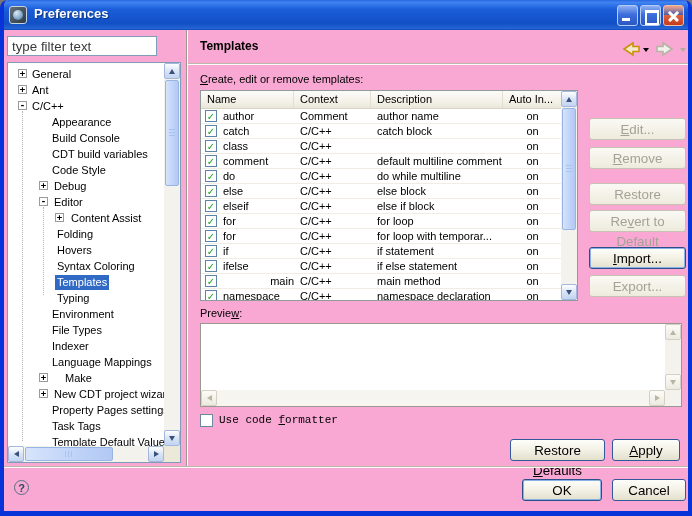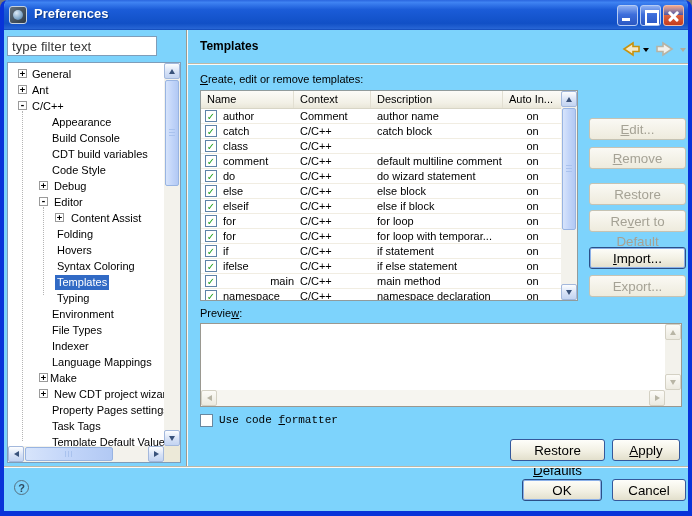--- a/index.html
+++ b/index.html
@@ -1,20 +1,20 @@
 <!DOCTYPE html>
 <html><head>
 <meta charset="utf-8">
 <style>
   html,body{margin:0;padding:0;background:#777;}
   *{box-sizing:border-box;}
   .window{
     position:relative;width:692px;height:516px;overflow:hidden;
     font-family:"Liberation Sans",sans-serif;font-size:11px;color:#000;
-    background:#7dd3fc;
+    background:#f9a8d4;
     border-left:4px solid #0833D9;border-right:4px solid #0833D9;border-bottom:5px solid #0833D9;
     border-radius:8px 8px 0 0;
   }
   
   .titlebar{
     position:absolute;left:-4px;top:0;width:692px;height:30px;
     background:linear-gradient(180deg,#2A66DF 0%,#3F83F2 8%,#1B5CD8 32%,#1150C6 78%,#2765D4 96%,#0B42B0 100%);
     border-radius:8px 8px 0 0;
   }
   .titlebar-icon{position:absolute;left:9px;top:6px;width:18px;height:18px;border-radius:3px;
@@ -189,21 +189,21 @@
           <span class="tree-label" style="left: 42px;">File Types</span>
         </div>
         <div class="tree-item" style="top: 275px; left: 0px;">
           <span class="tree-label" style="left: 42px;">Indexer</span>
         </div>
         <div class="tree-item" style="top: 291px; left: 0px;">
           <span class="tree-label" style="left: 42px;">Language Mappings</span>
         </div>
         <div class="tree-item" style="top: 307px; left: 0px;">
           <span class="expander" style="left: 31px;">+</span>
-          <span class="tree-label" style="left: 40px; text-align: right;">Make</span>
+          <span class="tree-label" style="left: 55px; text-align: right;">Make</span>
         </div>
         <div class="tree-item" style="top: 323px; left: 0px;">
           <span class="expander" style="left: 31px;">+</span>
           <span class="tree-label" style="left: 44px;">New CDT project wizard</span>
         </div>
         <div class="tree-item" style="top: 339px; left: 0px;">
           <span class="tree-label" style="left: 42px;">Property Pages settings</span>
         </div>
         <div class="tree-item" style="top: 355px; left: 0px;">
           <span class="tree-label" style="left: 42px;">Task Tags</span>
@@ -282,21 +282,21 @@
           <span class="cb">✓</span>
           <span class="td" style="left: 22px; width: 71px; text-align: left;">comment</span>
           <span class="td" style="left: 99px; width: 71px; text-align: left;">C/C++</span>
           <span class="td" style="left: 176px; width: 126px; text-align: left;">default multiline comment</span>
           <span class="td" style="left: 302px; width: 59px; text-align: center;">on</span>
         </div>
         <div class="tr" style="top: 60px;">
           <span class="cb">✓</span>
           <span class="td" style="left: 22px; width: 71px; text-align: left;">do</span>
           <span class="td" style="left: 99px; width: 71px; text-align: left;">C/C++</span>
-          <span class="td" style="left: 176px; width: 126px; text-align: left;">do wizard statement</span>
+          <span class="td" style="left: 176px; width: 126px; text-align: left;">do while multiline</span>
           <span class="td" style="left: 302px; width: 59px; text-align: center;">on</span>
         </div>
         <div class="tr" style="top: 75px;">
           <span class="cb">✓</span>
           <span class="td" style="left: 22px; width: 71px; text-align: left;">else</span>
           <span class="td" style="left: 99px; width: 71px; text-align: left;">C/C++</span>
           <span class="td" style="left: 176px; width: 126px; text-align: left;">else block</span>
           <span class="td" style="left: 302px; width: 59px; text-align: center;">on</span>
         </div>
         <div class="tr" style="top: 90px;">

